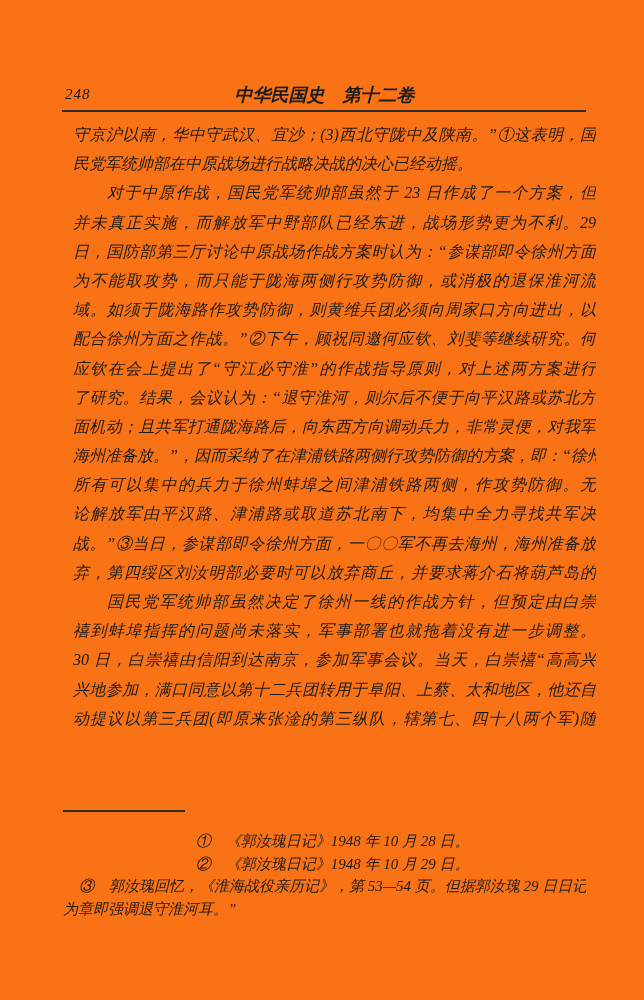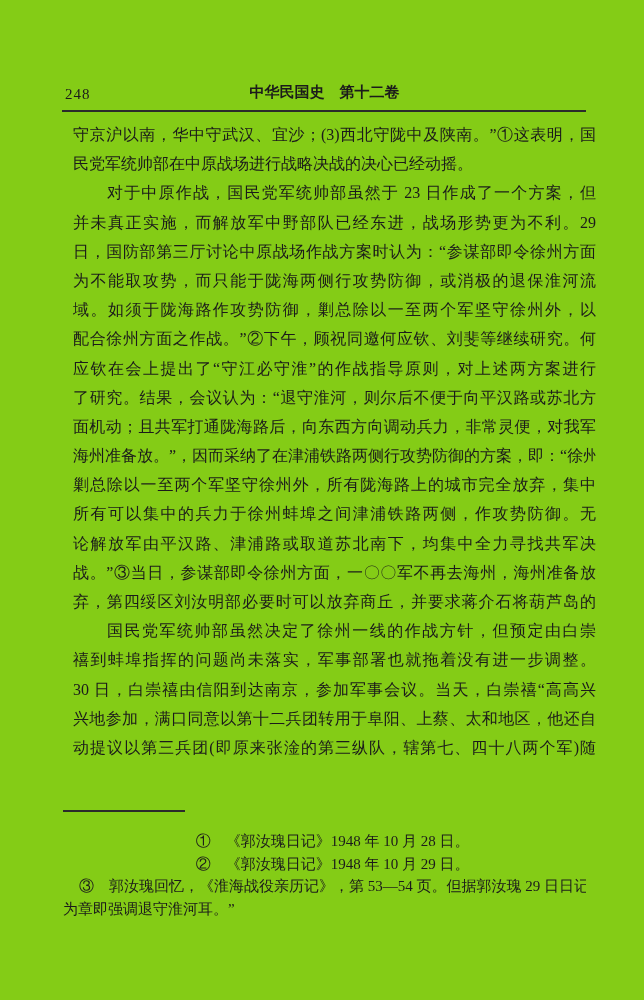--- a/index.html
+++ b/index.html
@@ -4,39 +4,40 @@
 <style>
   html, body { margin: 0; padding: 0; }
   body {
     width: 644px; height: 1000px;
     background: #ffffff;
     font-family: "Liberation Serif", serif;
   }
   .page {
     position: relative;
     width: 644px; height: 1000px;
-    background: #84cc16;
+    background: #f97316;
     color: #1b1b1b;
     overflow: hidden;
+    font-style: italic;
   }
   .header {
     position: absolute;
     left: 63px; top: 83px; width: 523px; height: 22px;
   }
   .pagenum {
     position: absolute; left: 2px; top: 3px;
     font-size: 15px; letter-spacing: 1px;
     font-family: "Liberation Serif", serif;
   }
   .title {
     position: absolute; left: 0; right: 0; top: 0;
     text-align: center;
     font-family: "Liberation Sans", sans-serif;
     font-weight: 700;
-    font-size: 15px;
+    font-size: 18px;
   }
   .header-rule {
     position: absolute;
     left: 62px; top: 110px; width: 524px; height: 2px;
     background: #2b2b2b;
   }
   .bodytext {
     position: absolute;
     left: 73px; top: 120px; width: 523px;
   }
@@ -82,27 +83,26 @@
 
   <div class="header-rule"></div>
 
   <div class="bodytext" id="bodytext">
       <div class="bline justify">守京沪以南，华中守武汉、宜沙；(3)西北守陇中及陕南。”①这表明，国</div>
       <div class="bline">民党军统帅部在中原战场进行战略决战的决心已经动摇。</div>
       <div class="bline indent justify">对于中原作战，国民党军统帅部虽然于 23 日作成了一个方案，但</div>
       <div class="bline justify">并未真正实施，而解放军中野部队已经东进，战场形势更为不利。29</div>
       <div class="bline justify">日，国防部第三厅讨论中原战场作战方案时认为：“参谋部即令徐州方面</div>
       <div class="bline justify">为不能取攻势，而只能于陇海两侧行攻势防御，或消极的退保淮河流</div>
-      <div class="bline justify">域。如须于陇海路作攻势防御，剿总除以一至两个军坚守徐州外，以</div>
+      <div class="bline justify">域。如须于陇海路作攻势防御，则黄维兵团必须向周家口方向进出，以</div>
       <div class="bline justify">配合徐州方面之作战。”②下午，顾祝同邀何应钦、刘斐等继续研究。何</div>
       <div class="bline justify">应钦在会上提出了“守江必守淮”的作战指导原则，对上述两方案进行</div>
       <div class="bline justify">了研究。结果，会议认为：“退守淮河，则尔后不便于向平汉路或苏北方</div>
       <div class="bline justify">面机动；且共军打通陇海路后，向东西方向调动兵力，非常灵便，对我军</div>
       <div class="bline justify">海州准备放。”，因而采纳了在津浦铁路两侧行攻势防御的方案，即：“徐州</div>
-      <div class="bline justify">剿总除以一至两个军坚守徐州外，所有陇海路上的城市完全放弃，集中</div>
       <div class="bline justify">所有可以集中的兵力于徐州蚌埠之间津浦铁路两侧，作攻势防御。无</div>
       <div class="bline justify">论解放军由平汉路、津浦路或取道苏北南下，均集中全力寻找共军决</div>
       <div class="bline justify">战。”③当日，参谋部即令徐州方面，一〇〇军不再去海州，海州准备放</div>
       <div class="bline justify">弃，第四绥区刘汝明部必要时可以放弃商丘，并要求蒋介石将葫芦岛的</div>
       <div class="bline indent justify">国民党军统帅部虽然决定了徐州一线的作战方针，但预定由白崇</div>
       <div class="bline justify">禧到蚌埠指挥的问题尚未落实，军事部署也就拖着没有进一步调整。</div>
       <div class="bline justify">30 日，白崇禧由信阳到达南京，参加军事会议。当天，白崇禧“高高兴</div>
       <div class="bline justify">兴地参加，满口同意以第十二兵团转用于阜阳、上蔡、太和地区，他还自</div>
       <div class="bline justify">动提议以第三兵团(即原来张淦的第三纵队，辖第七、四十八两个军)随</div>
     </div>

